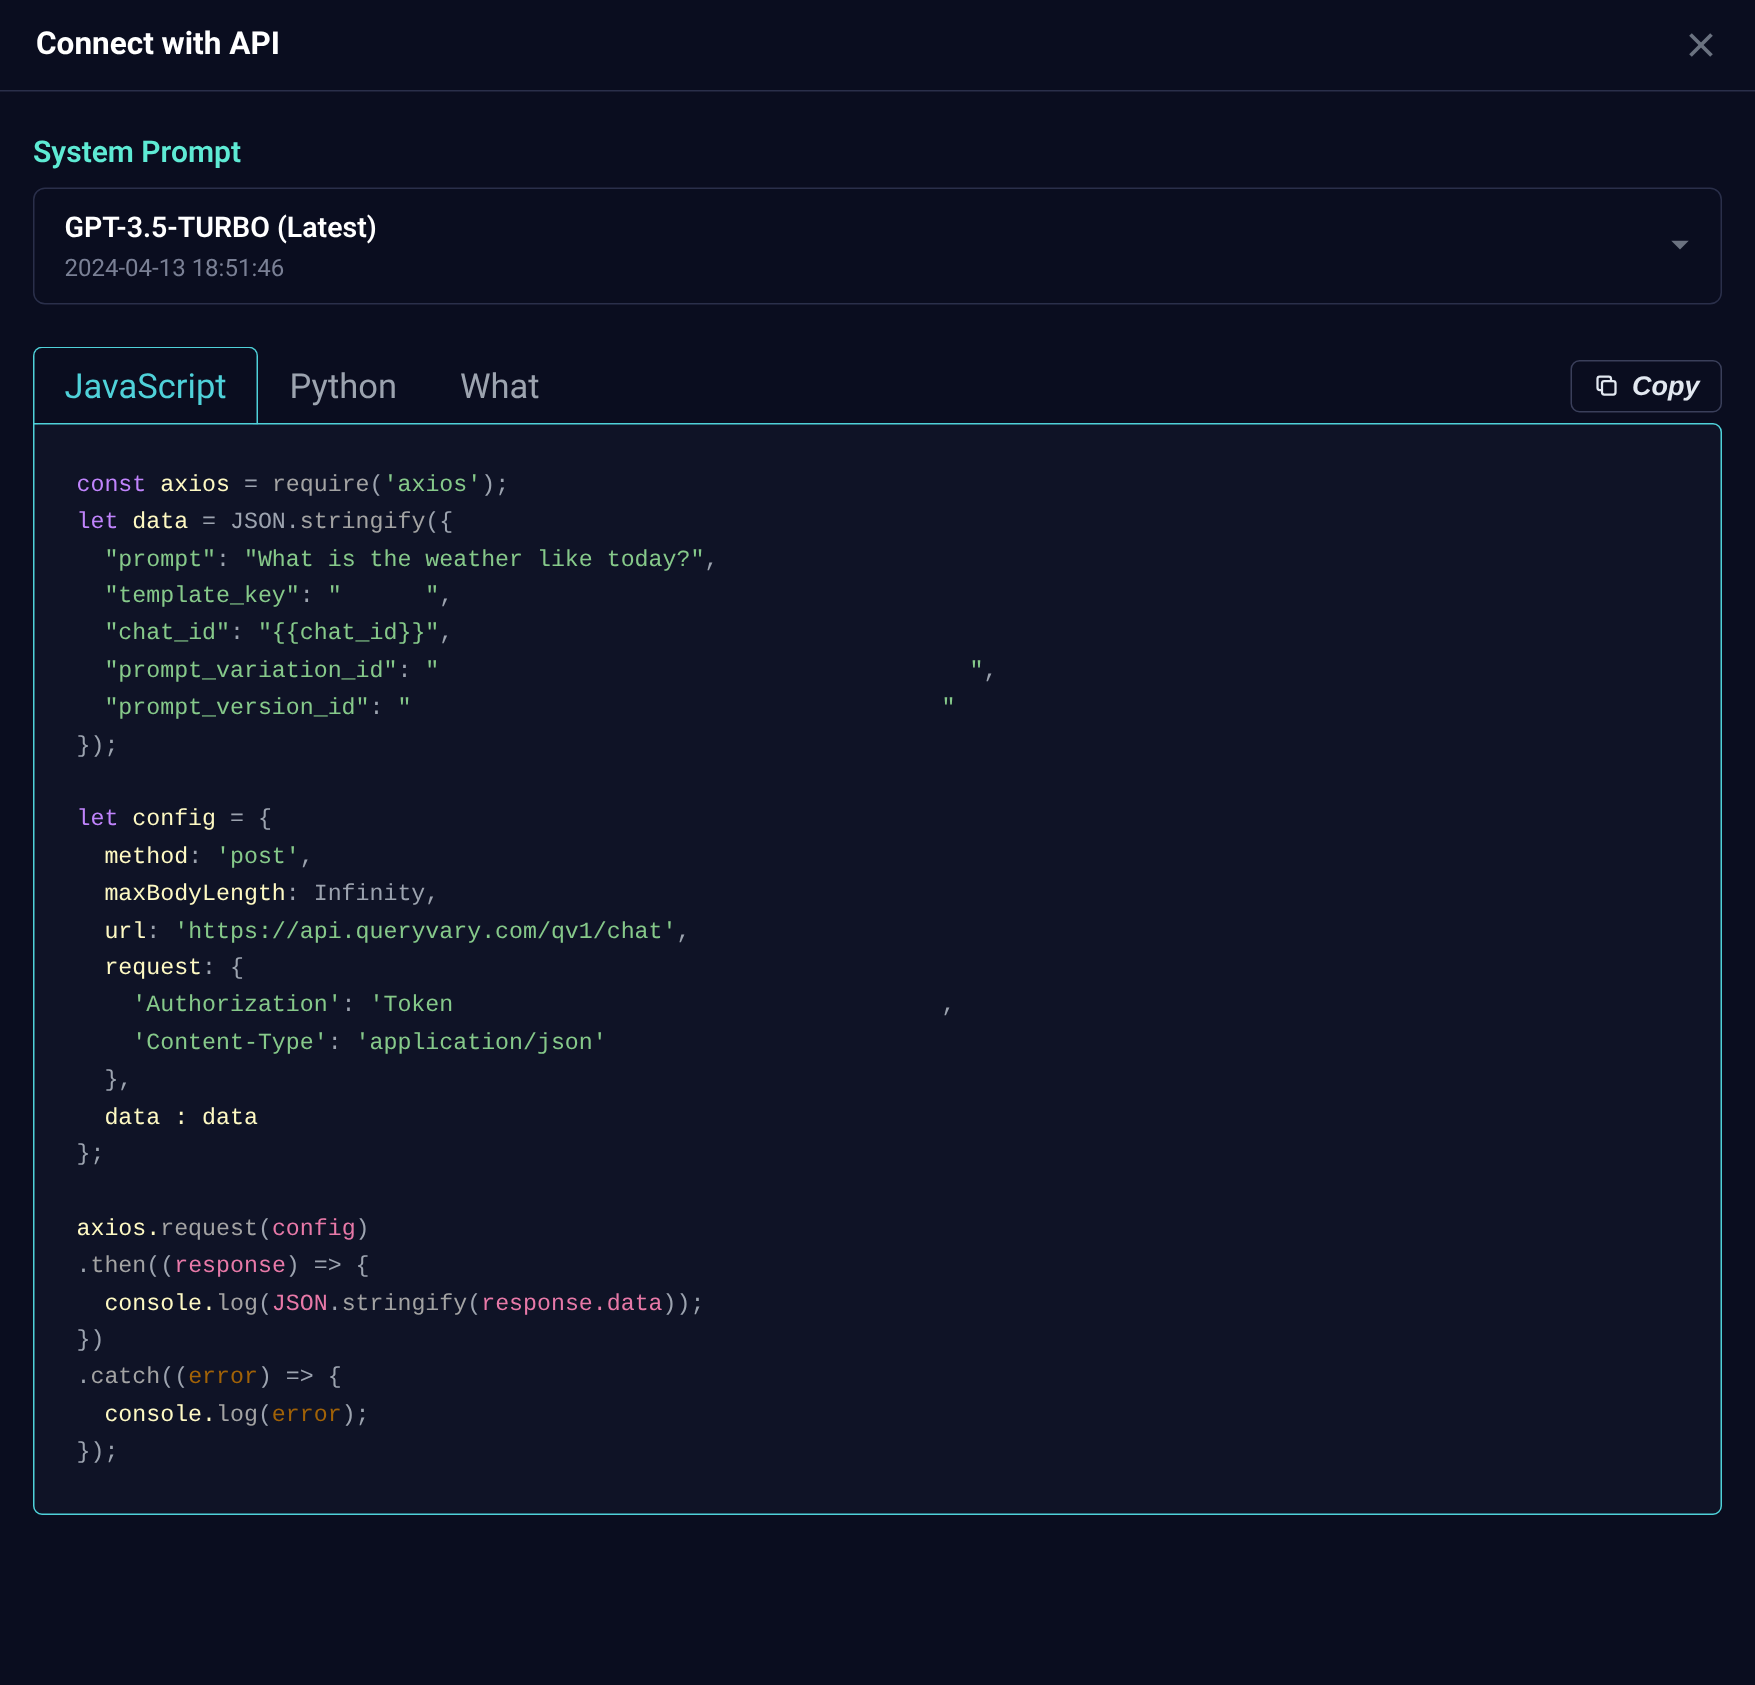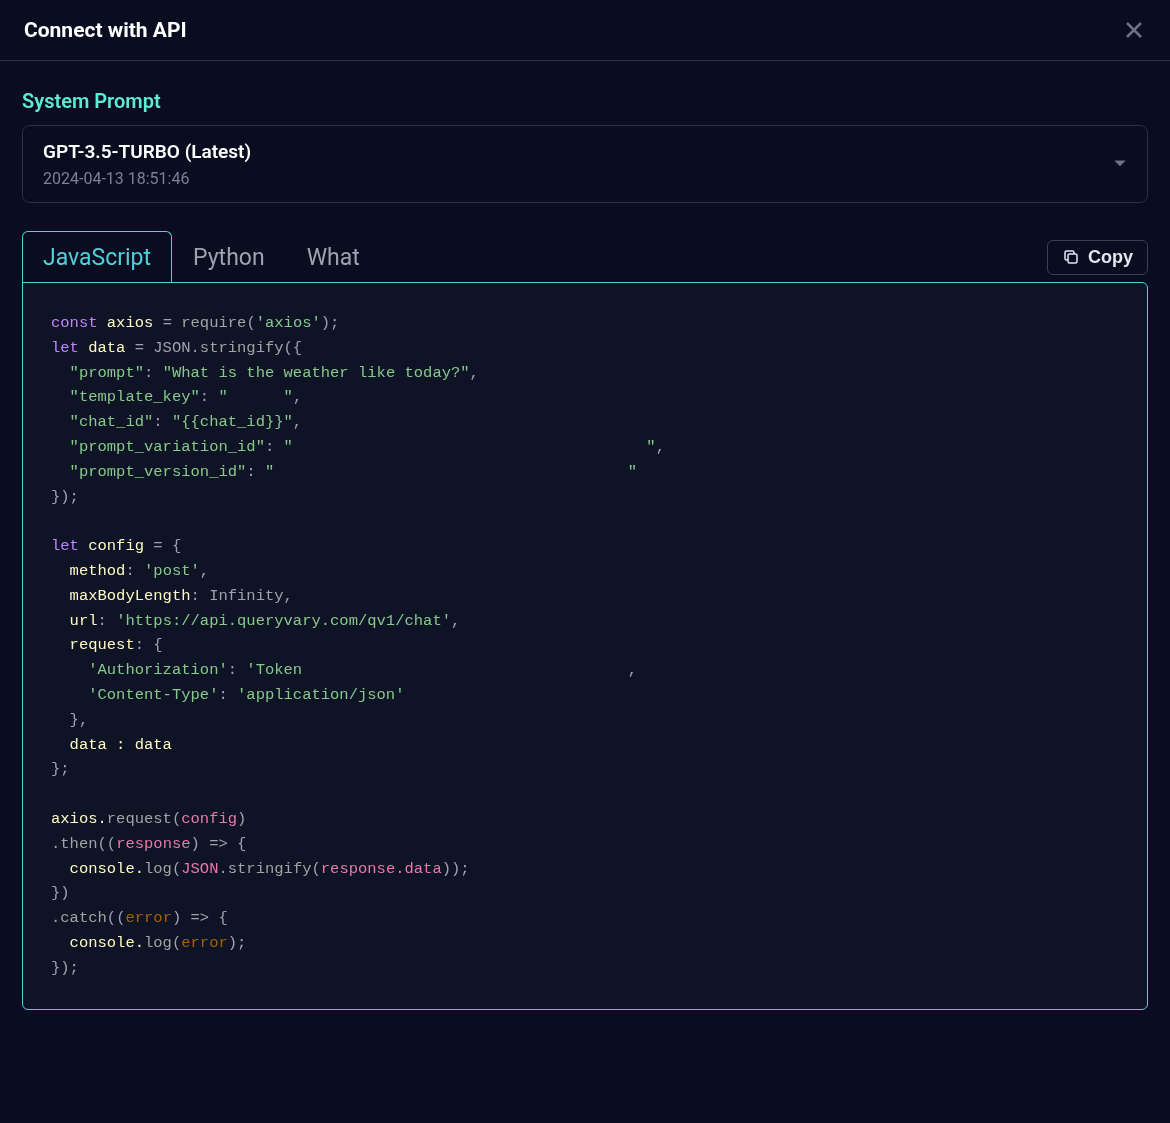--- a/index.html
+++ b/index.html
@@ -102,20 +102,21 @@
       align-items: center;
       gap: 8px;
       padding: 6px 14px;
       border: 1px solid #3a3f5a;
       border-radius: 6px;
       background: none;
       color: #e2e8f0;
       font-size: 18px;
       font-weight: 600;
       cursor: pointer;
+      font-style: italic;
     }
     .copy-btn svg {
       width: 18px;
       height: 18px;
     }
     .code-block {
       border: 1px solid #4fd1d9;
       border-radius: 0 6px 6px 6px;
       padding: 28px;
       background: #0f1326;

